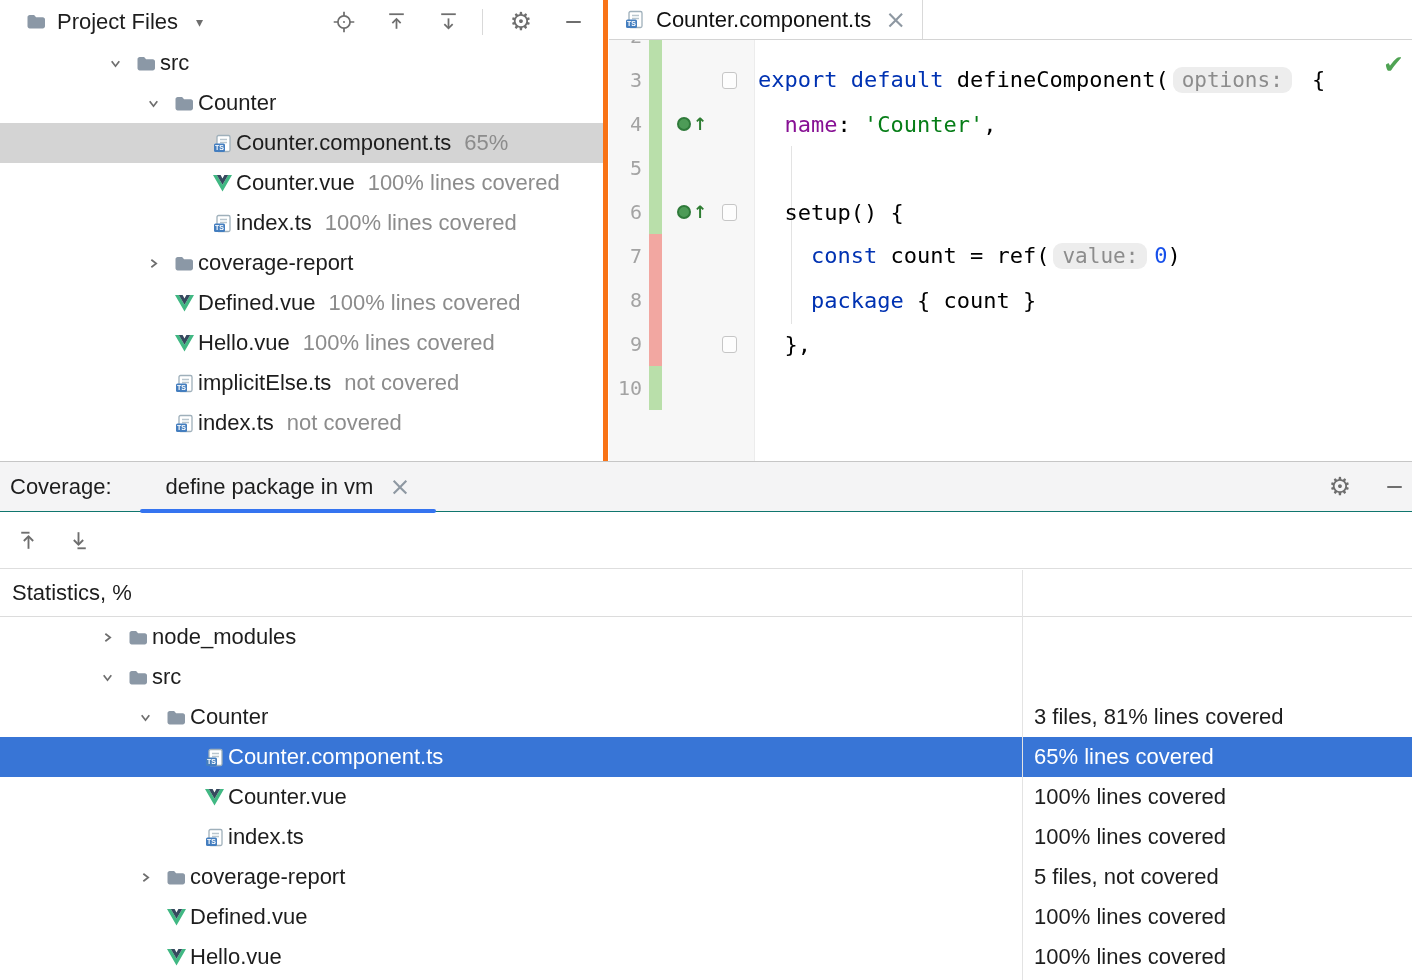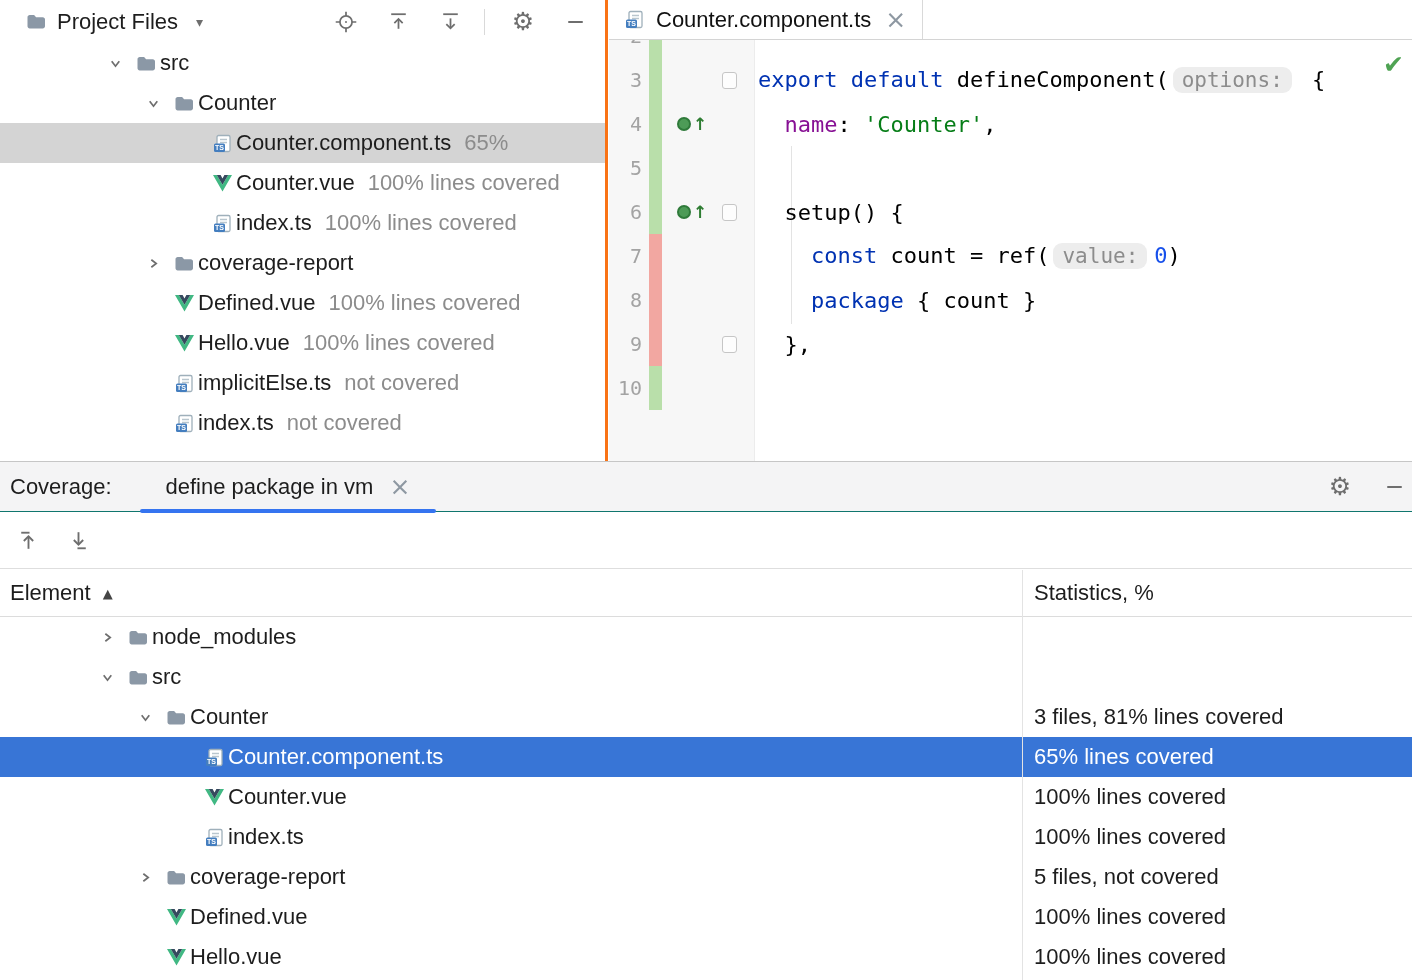--- a/index.html
+++ b/index.html
@@ -2,21 +2,21 @@
 <html><head>
 <meta charset="utf-8">
 <style>
   *{box-sizing:border-box}
   html,body{margin:0;padding:0;background:#fff}
   .app{position:relative;width:1412px;height:980px;overflow:hidden;font-family:"Liberation Sans",sans-serif;color:#1d1d1d;background:#fff}
   svg{display:block}
   .glyph{font-family:"DejaVu Sans",sans-serif;line-height:1}
 
   
-  .left-panel{position:absolute;left:0;top:0;width:608px;height:461px;border-right:3px solid #f97316;overflow:hidden;background:#fff}
+  .left-panel{position:absolute;left:0;top:0;width:608px;height:461px;border-right:5px solid #f97316;overflow:hidden;background:#fff}
   .left-toolbar{height:43px;display:flex;align-items:center;padding:0 16px 0 26px}
   .panel-title{font-size:22px;color:#1d1d1d;margin-left:11px}
   .dd-chev{font-size:14px;color:#6e6e6e;margin-left:18px}
   .tb-spacer{flex:1}
   .tb-icon{width:28px;height:28px;display:flex;align-items:center;justify-content:center;margin-left:24px;flex:none}
   .tb-divider{width:1px;height:26px;background:#d9d9d9;margin-left:20px;flex:none}
   .minus-bar{width:15px;height:2px;background:#6e6e6e;border-radius:1px}
   .gear{font-size:25px;color:#6e6e6e}
 
   .tree{padding-top:0}
@@ -398,24 +398,20 @@
             <path d="M12 20.5h8"></path>
             <path d="M13 5v11.5"></path>
             <path d="M8.5 12.5 13 17l4.5-4.5"></path>
           </svg>
         </span>
     </div>
 
     <div class="cov-table">
       <div class="col-divider"></div>
       <div class="cov-thead">
-        <div class="th-el">
-          <span>Element</span>
-          <span class="sort-arrow glyph">▲</span>
-        </div>
         <div class="th-st">Statistics, %</div>
       </div>
 
       <div class="cov-rows">
         <div class="cov-row">
           <div class="cell-el" style="padding-left:88px">
             <span class="chev-slot">
                 <svg width="13" height="13" viewBox="0 0 12 12">
                   <polyline points="4,2.5 8.5,6 4,9.5" fill="none" stroke="#6E6E6E" stroke-width="1.6"></polyline>
                 </svg>

